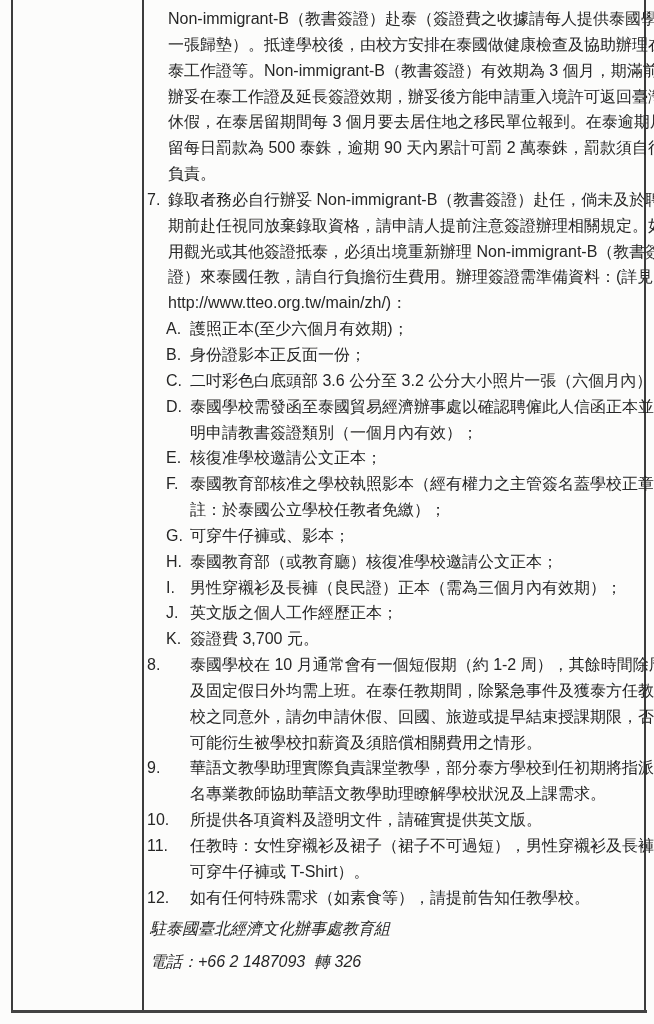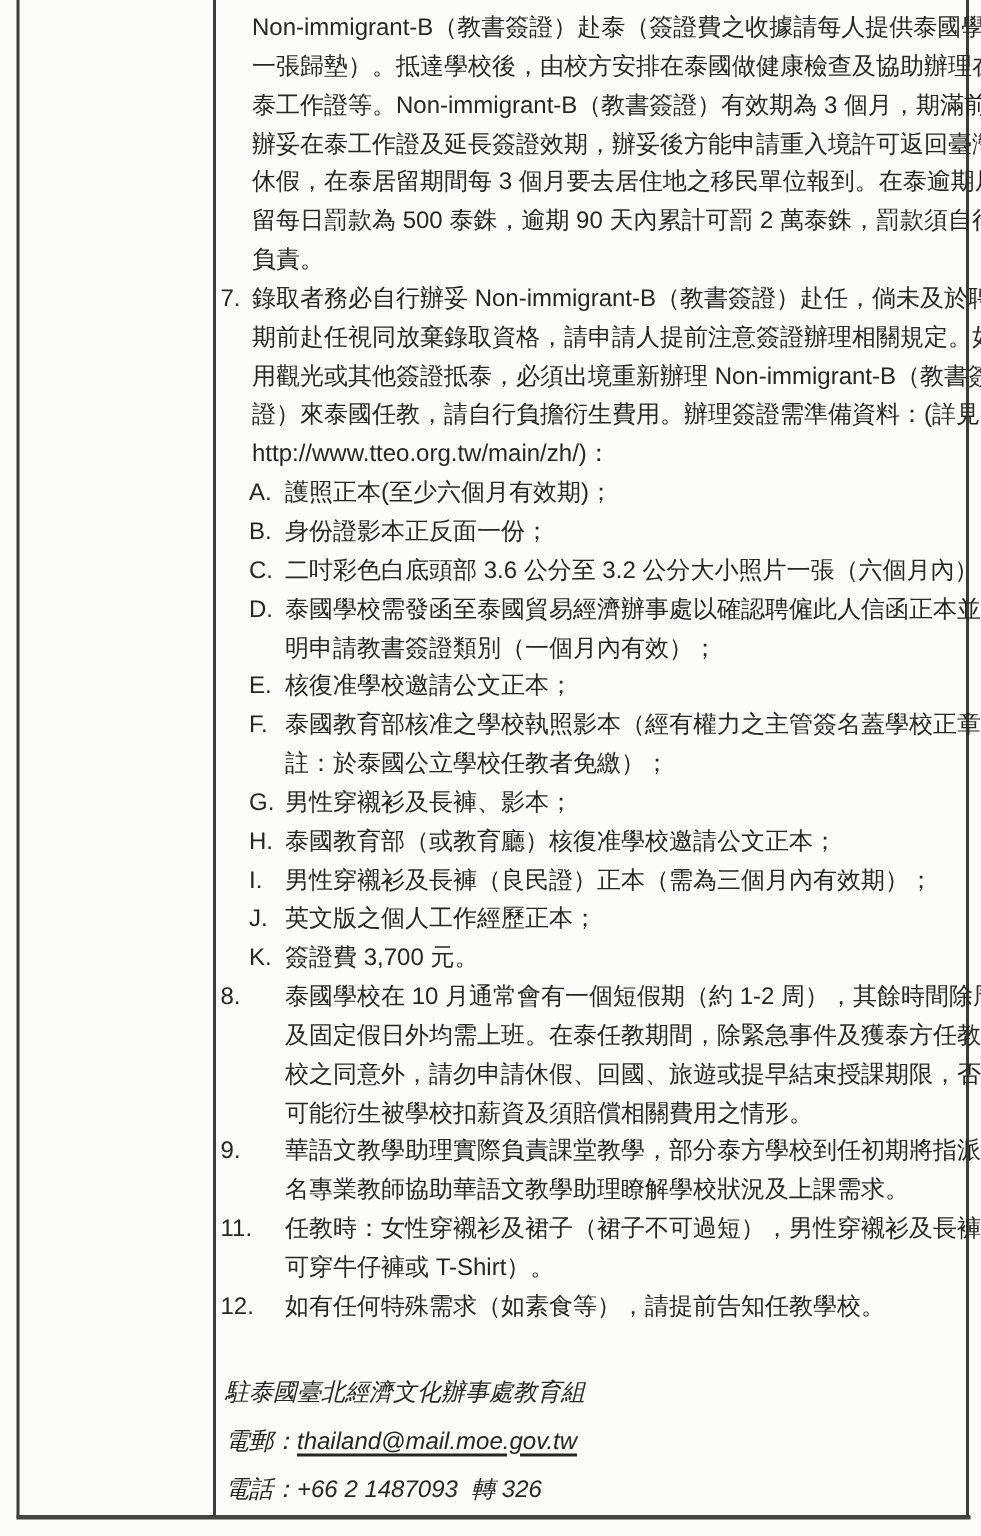--- a/index.html
+++ b/index.html
@@ -113,21 +113,21 @@
       <div class="block b-sub">
         <span class="mk">F.</span>
         <div>
           <div class="ln">泰國教育部核准之學校執照影本（經有權力之主管簽名蓋學校正章。</div>
           <div class="ln">註：於泰國公立學校任教者免繳）；</div>
         </div>
       </div>
       <div class="block b-sub">
         <span class="mk">G.</span>
         <div>
-          <div class="ln">男性穿襯衫及長褲、影本；</div>
+          <div class="ln">可穿牛仔褲或、影本；</div>
         </div>
       </div>
       <div class="block b-sub">
         <span class="mk">H.</span>
         <div>
           <div class="ln">泰國教育部（或教育廳）核復准學校邀請公文正本；</div>
         </div>
       </div>
       <div class="block b-sub">
         <span class="mk">I.</span>
@@ -157,20 +157,26 @@
         </div>
       </div>
       <div class="block b-num2">
         <span class="mk">9.</span>
         <div>
           <div class="ln">華語文教學助理實際負責課堂教學，部分泰方學校到任初期將指派一</div>
           <div class="ln">名專業教師協助華語文教學助理瞭解學校狀況及上課需求。</div>
         </div>
       </div>
       <div class="block b-num2">
+        <span class="mk">10.</span>
+        <div>
+          <div class="ln">所提供各項資料及證明文件，請確實提供英文版。</div>
+        </div>
+      </div>
+      <div class="block b-num2">
         <span class="mk">11.</span>
         <div>
           <div class="ln">任教時：女性穿襯衫及裙子（裙子不可過短），男性穿襯衫及長褲（不</div>
           <div class="ln">可穿牛仔褲或 T-Shirt）。</div>
         </div>
       </div>
       <div class="block b-num2">
         <span class="mk">12.</span>
         <div>
           <div class="ln">如有任何特殊需求（如素食等），請提前告知任教學校。</div>
@@ -178,17 +184,16 @@
       </div>
     </div>
 
   <div class="contact-label">
     <div>本案聯絡人</div>
     
   </div>
 
   <div class="contact-body">
     <div class="row">駐泰國臺北經濟文化辦事處教育組</div>
-    <div class="row"><span>電郵：</span><span class="email-link">thailand@mail.moe.gov.tw</span></div>
     <div class="row"><span>電話：</span><span>+66 2 1487093  轉 326</span></div>
   </div>
 
 </div>
 
 </body></html>

